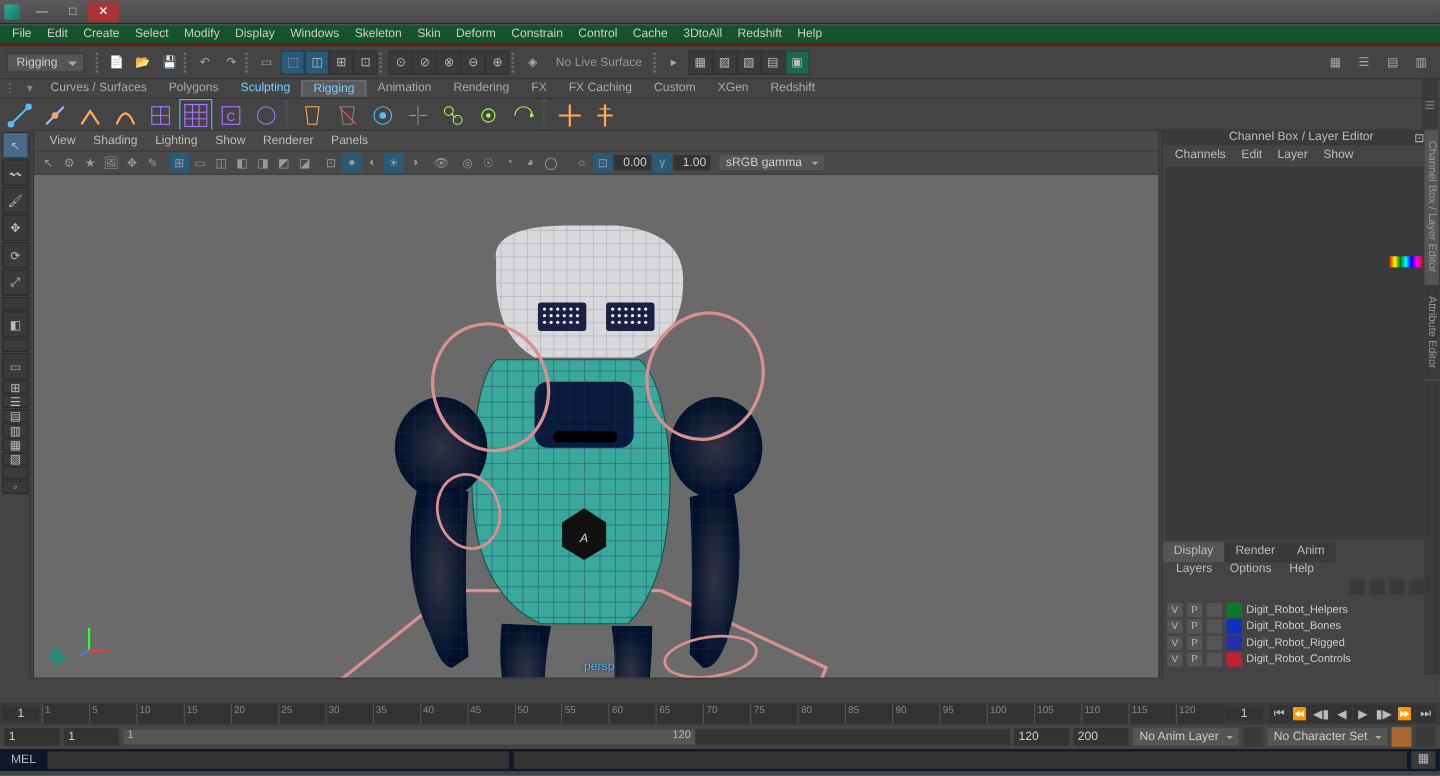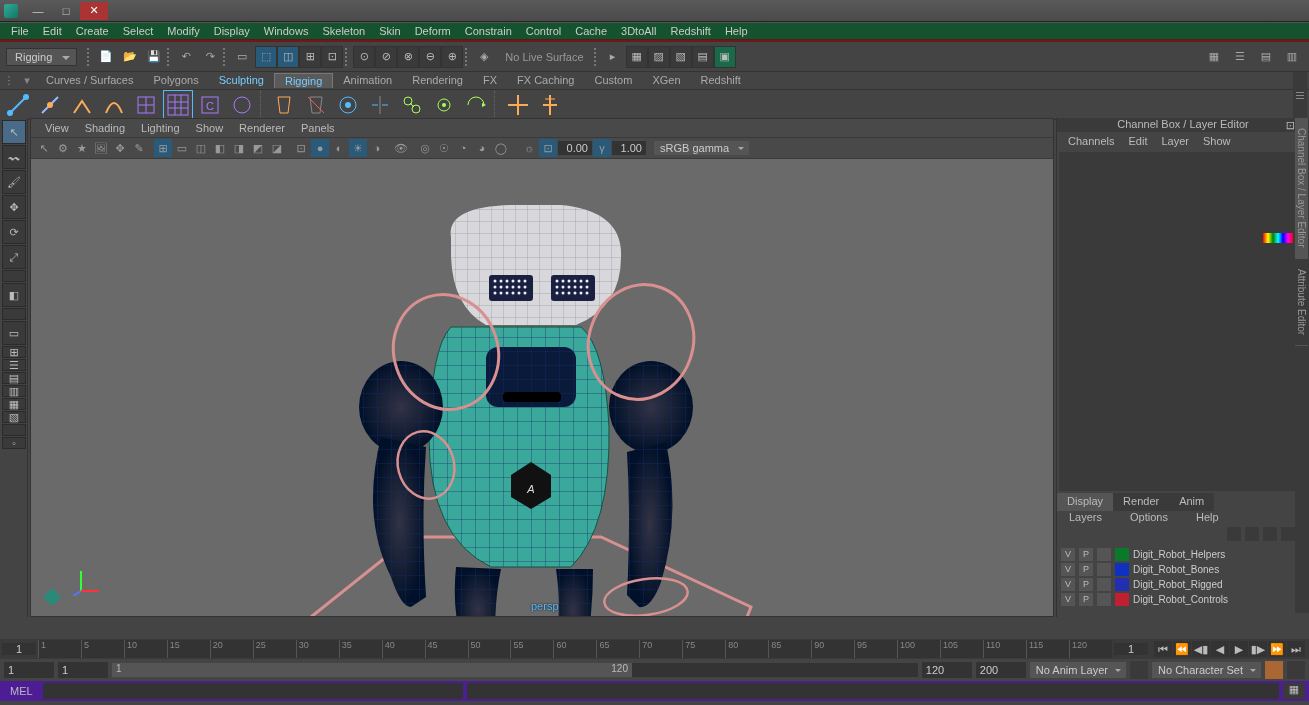--- a/index.html
+++ b/index.html
@@ -76,21 +76,21 @@
 .vtab.active{background:#555;}
 
 .cb-menu{height:18px;display:flex;align-items:center;gap:0;padding:0 4px;}
 .cb-menu span{padding:0 7px;}
 .cb-body{flex:1;background:#3a3a3a;margin:2px 14px 2px 2px;}
 .gradient-icon{position:absolute;right:16px;top:115px;width:30px;height:10px;background:linear-gradient(to right,red,yellow,green,cyan,blue,magenta,red);}
 
 .layer-tabs{height:18px;display:flex;}
 .ltab{padding:2px 10px;background:#3a3a3a;}
 .ltab.active{background:#555;}
-.layer-menu{height:16px;display:flex;padding:0 4px;gap:12px;}
+.layer-menu{height:16px;display:flex;padding:0 4px;}
 .layer-menu span{padding:0 8px;}
 .layer-btns{height:18px;display:flex;justify-content:flex-end;gap:4px;padding:0 14px 0 4px;}
 .lbtn{width:14px;height:14px;background:#3a3a3a;}
 .layers{flex:0 0 auto;padding:2px 14px 10px 4px;}
 .layer-row{display:flex;align-items:center;height:15px;gap:4px;}
 .lcell{width:14px;height:13px;background:#555;text-align:center;font-size:9px;line-height:13px;}
 .lswatch{width:14px;height:13px;}
 .lname{flex:1;font-size:10px;color:#ccc;}
 
 
@@ -107,21 +107,21 @@
 .rnum{width:50px;background:#333;padding:2px 4px;color:#ccc;}
 .rtrack{flex:1;height:14px;background:#333;position:relative;}
 .rhandle{position:absolute;left:0;width:520px;top:0;bottom:0;background:#555;}
 .rhandle::before{content:attr(data-s);position:absolute;left:4px;top:0;font-size:10px;}
 .rhandle::after{content:attr(data-e);position:absolute;right:4px;top:0;font-size:10px;}
 .rdd{background:#555;padding:2px 18px 2px 6px;position:relative;color:#ccc;}
 .rdd::after{content:"";position:absolute;right:5px;top:7px;border:3px solid transparent;border-top-color:#aaa;}
 .ricon{width:18px;height:18px;background:#3a3a3a;}
 
 
-.cmdline{position:absolute;left:0;right:0;bottom:4px;height:20px;background:#4c1d95;display:flex;align-items:center;gap:4px;padding:0 4px;}
+.cmdline{position:absolute;left:0;right:0;bottom:4px;height:20px;background:#0f172a;display:flex;align-items:center;gap:4px;padding:0 4px;}
 .cmd-label{padding:0 6px;}
 .cmd-input{flex:0 0 420px;height:16px;background:#333;}
 .cmd-out{flex:1;height:16px;background:#333;}
 .cmd-btn{width:22px;height:16px;background:#3a3a3a;text-align:center;}
 
 
 .robot{position:absolute;left:220px;top:38px;width:520px;height:460px;}
 .robot svg{width:100%;height:100%;}
 </style>
 </head>

